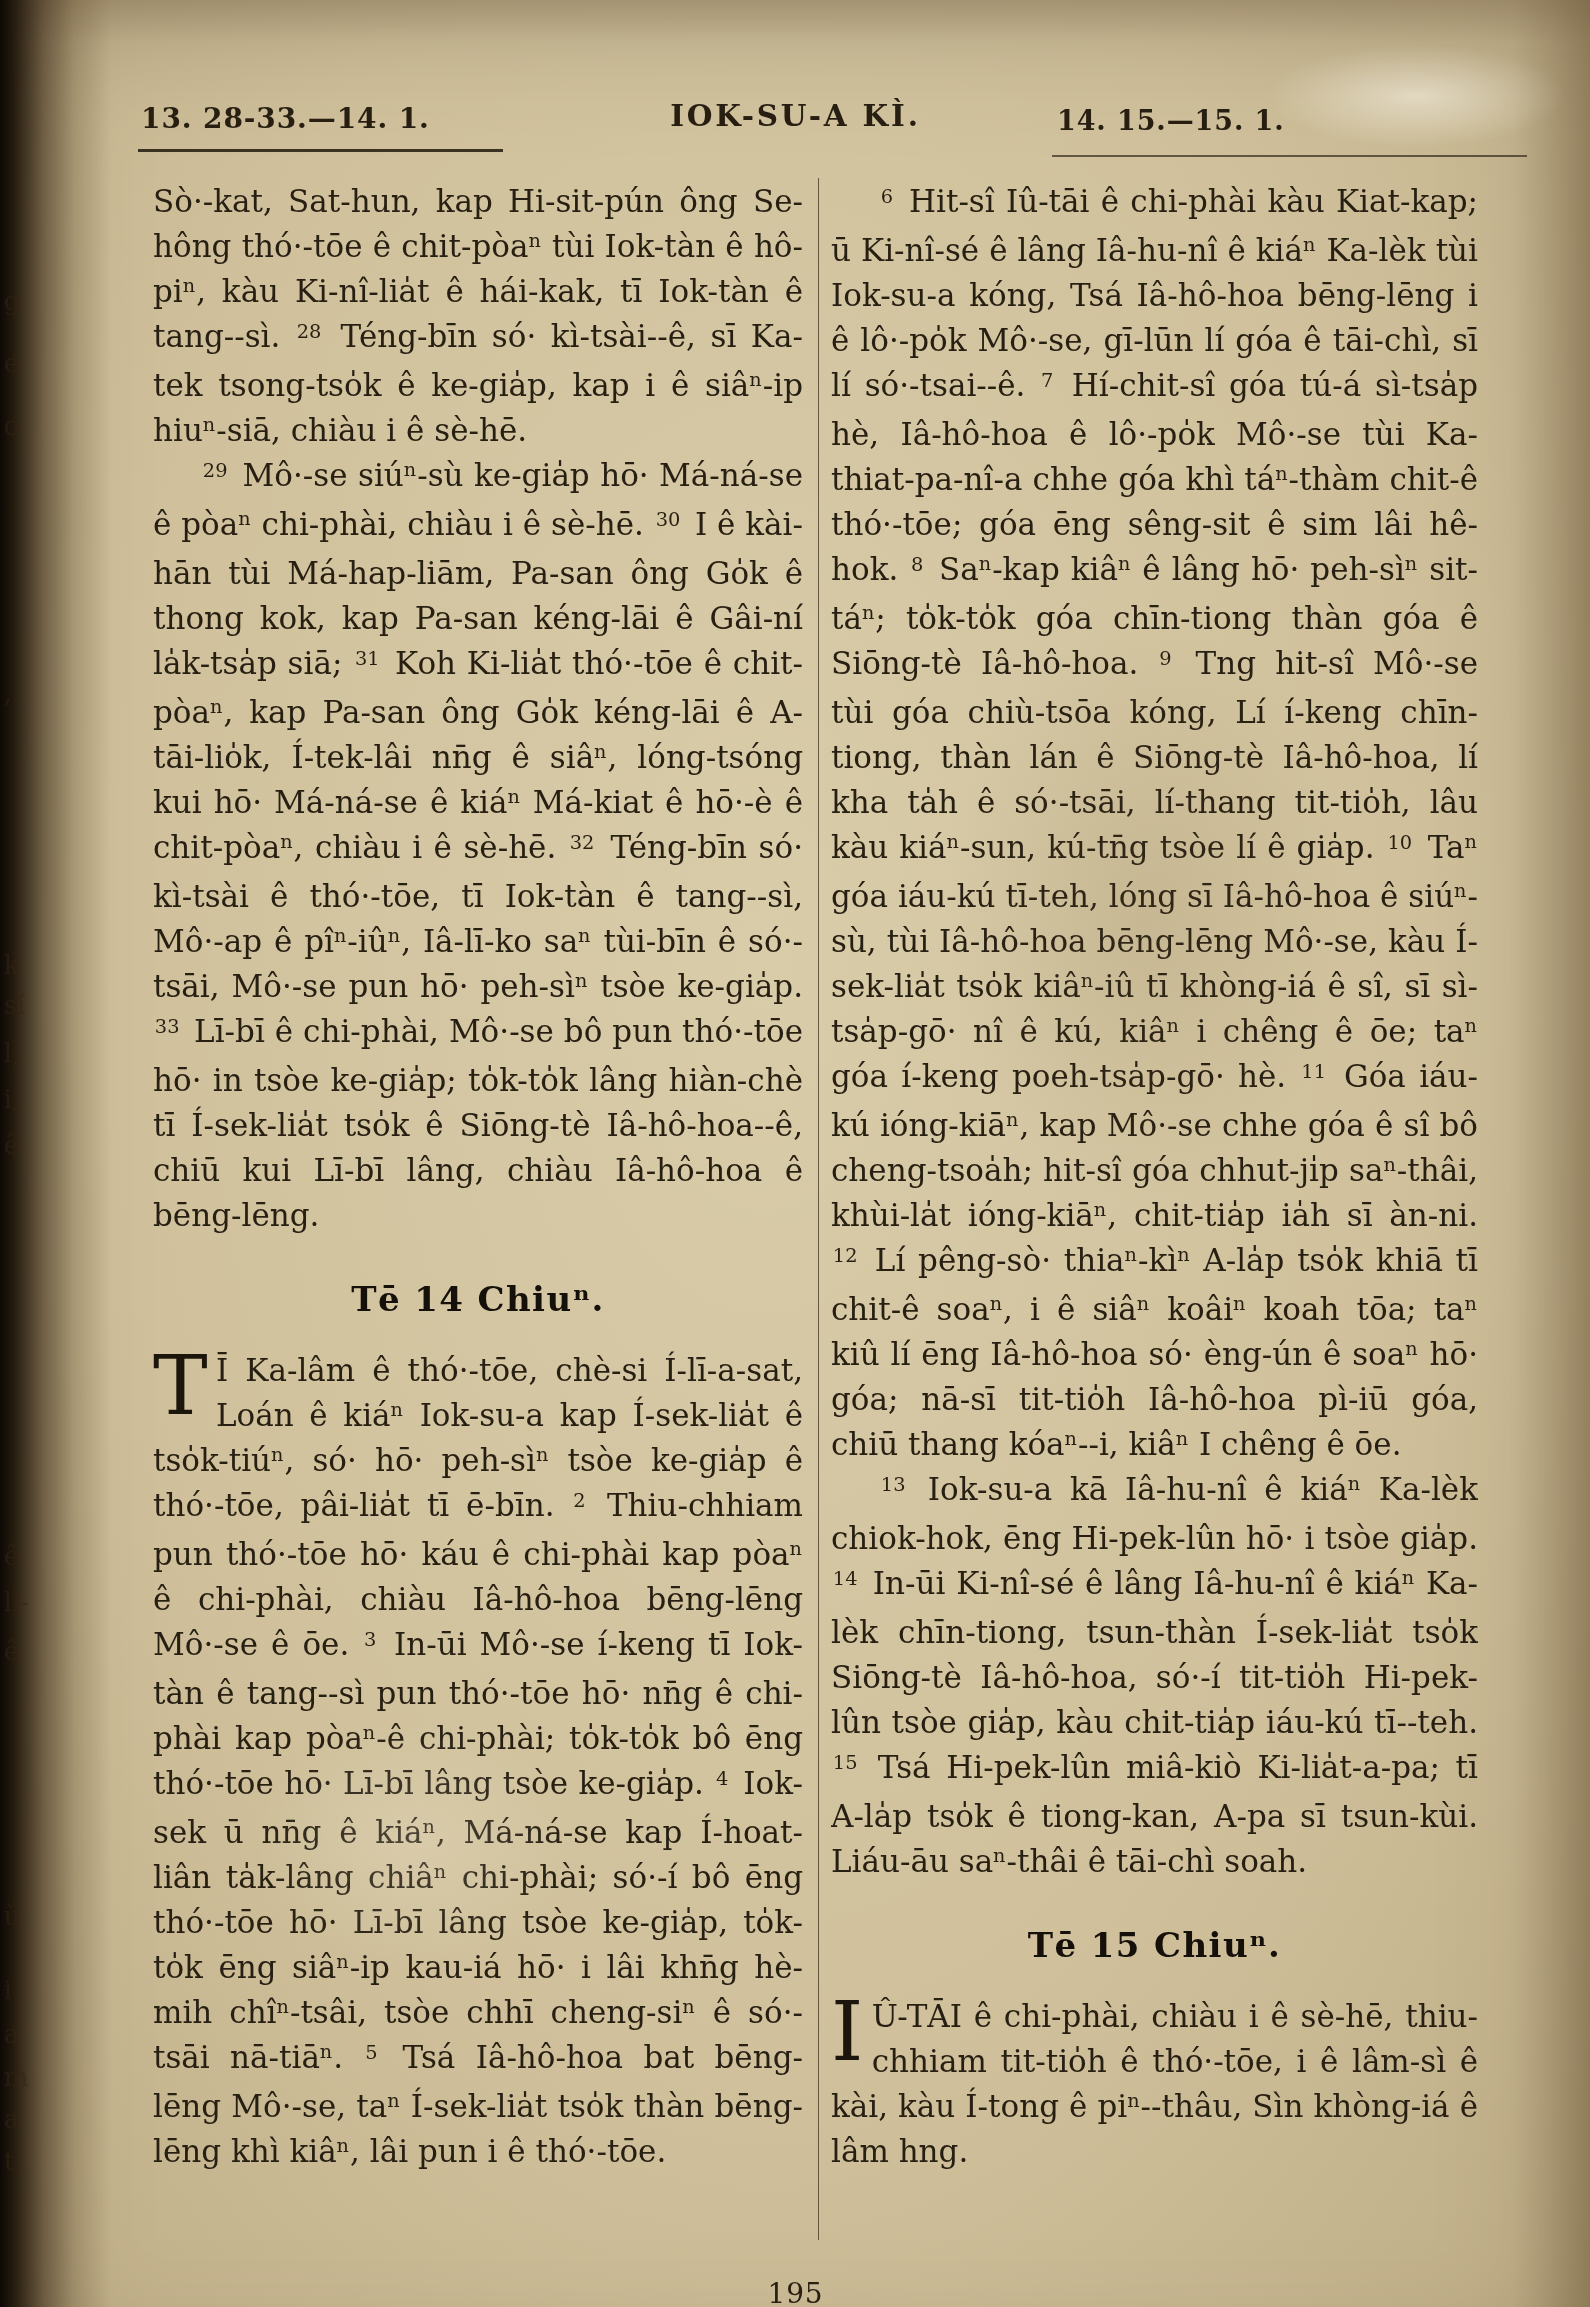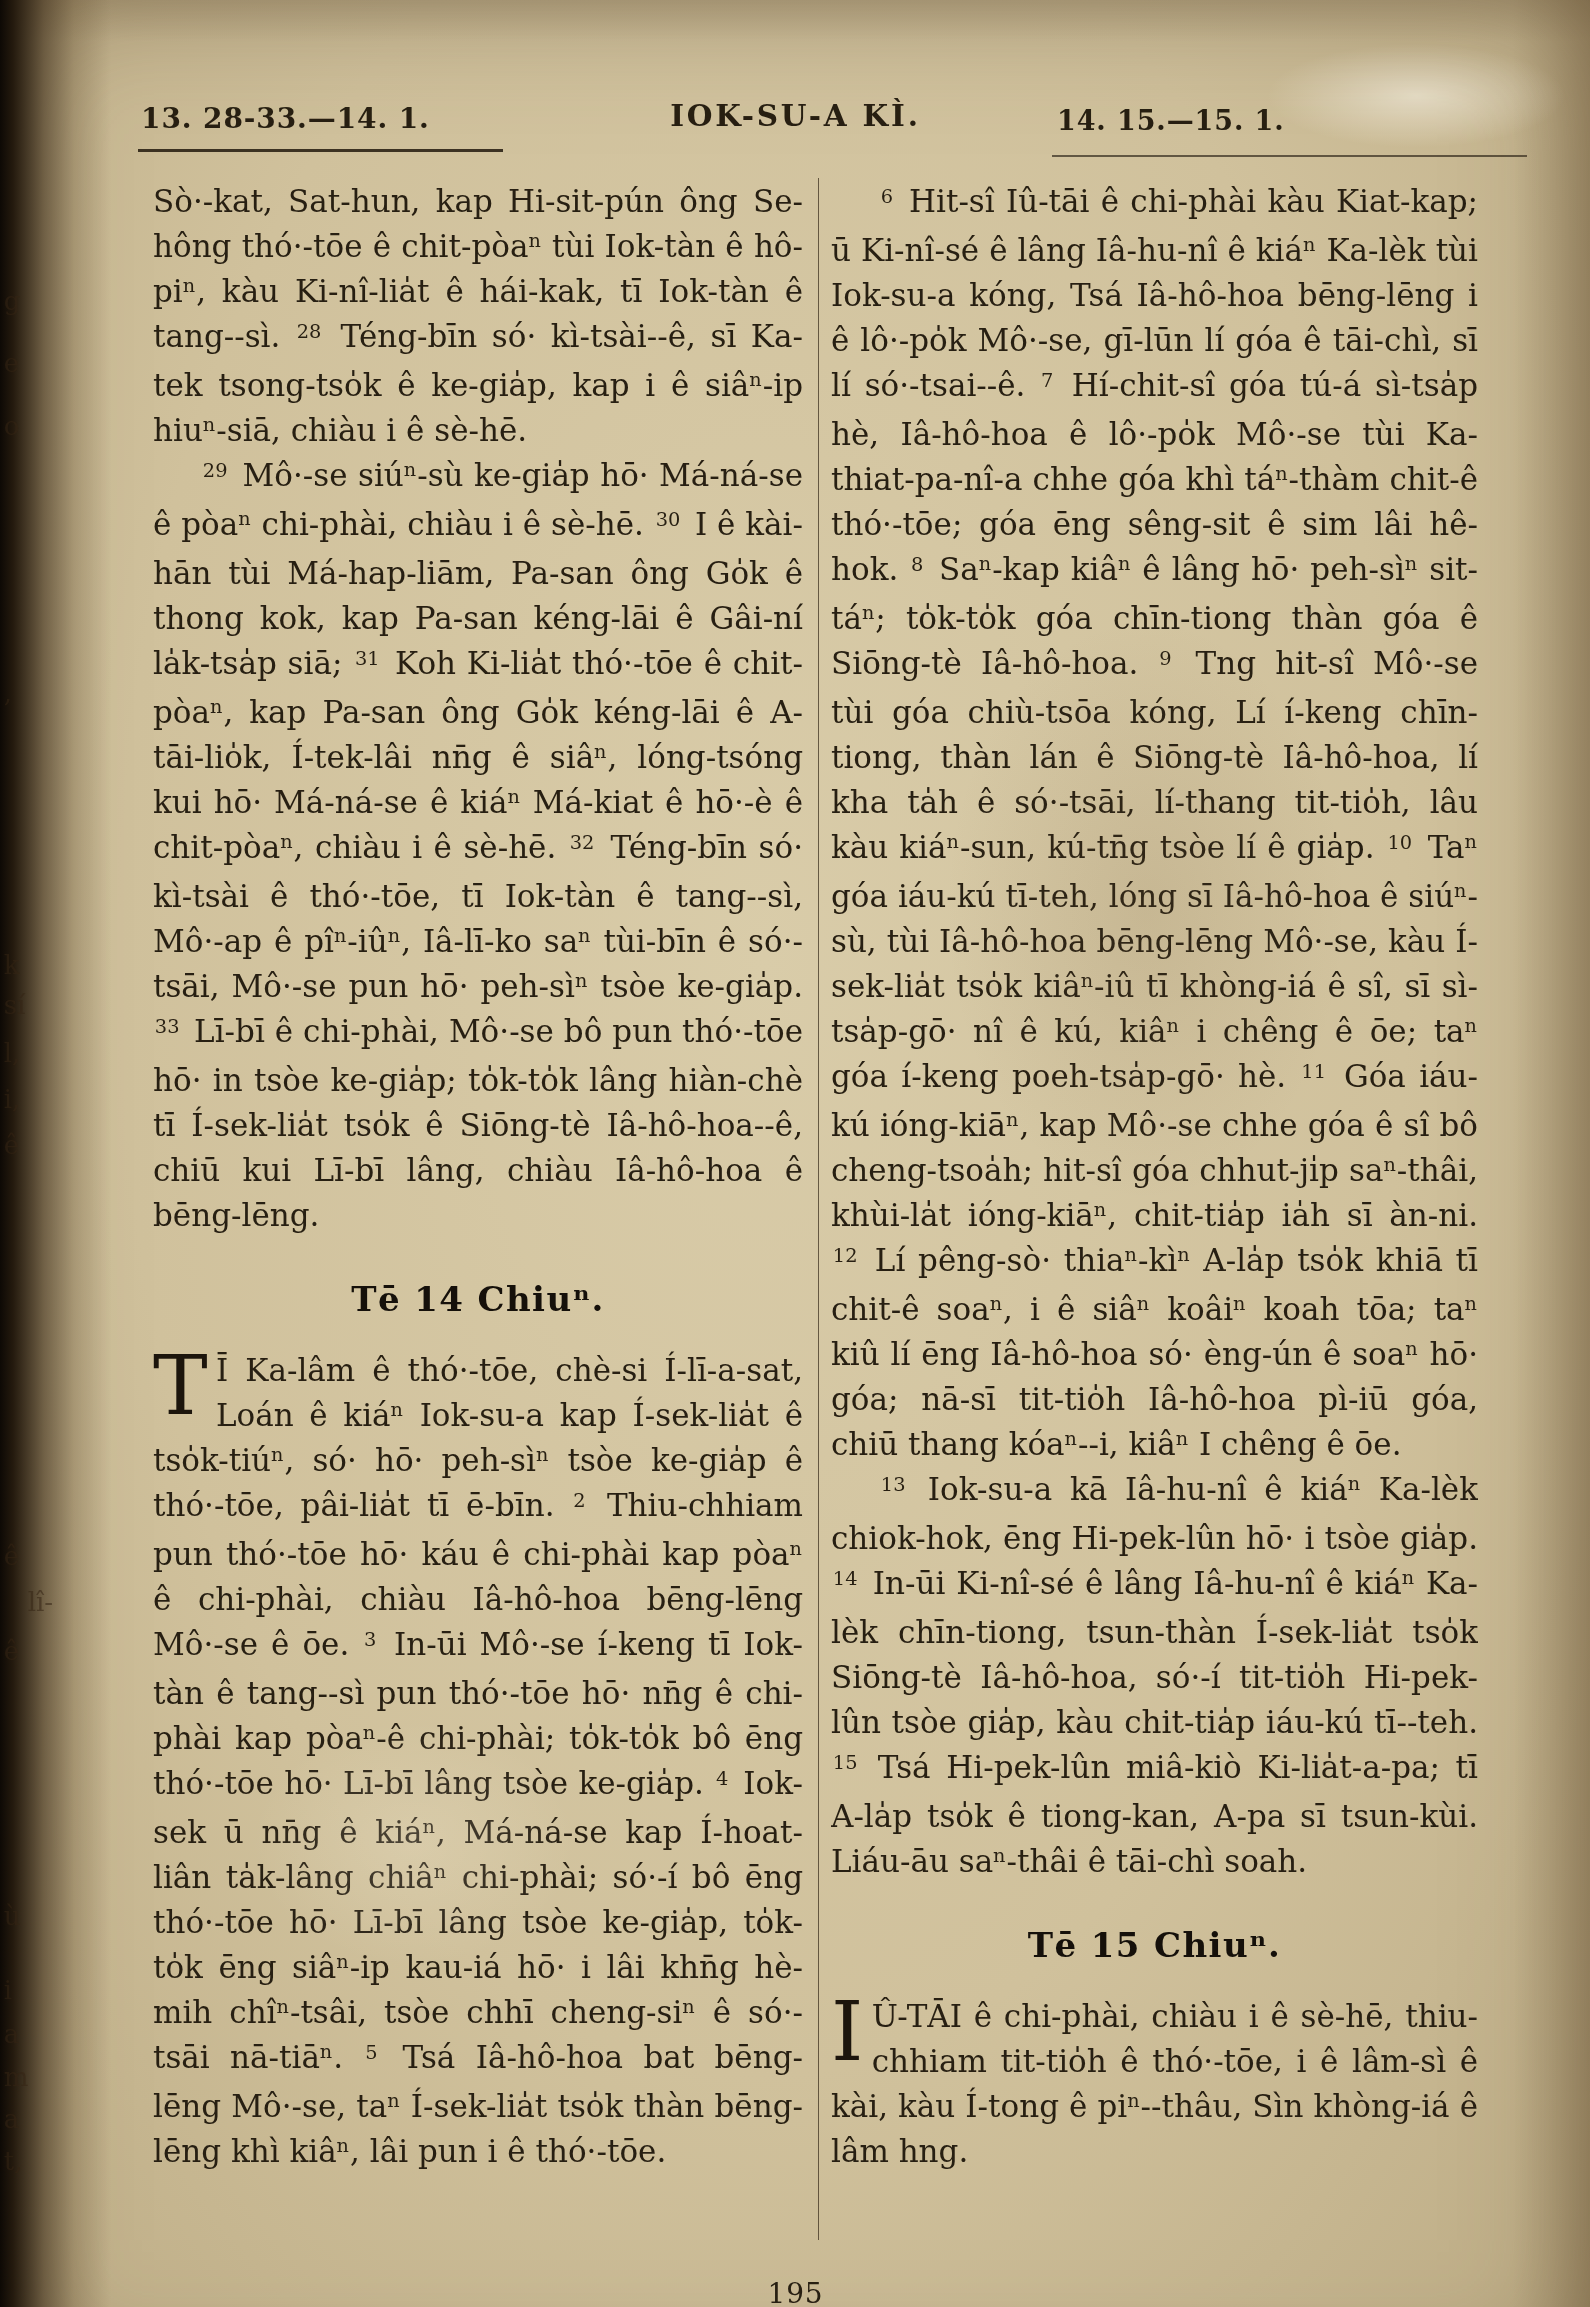--- a/index.html
+++ b/index.html
@@ -89,21 +89,21 @@
       <span class="bleed" style="top: 286px;">g</span>
       <span class="bleed" style="top: 348px;">e</span>
       <span class="bleed" style="top: 411px;">o</span>
       <span class="bleed" style="top: 678px;">,</span>
       <span class="bleed" style="top: 950px;">k</span>
       <span class="bleed" style="top: 990px;">sí</span>
       <span class="bleed" style="top: 1038px;">l,</span>
       <span class="bleed" style="top: 1084px;">i,</span>
       <span class="bleed" style="top: 1130px;">ê</span>
       <span class="bleed" style="top: 1541px;">ê</span>
-      <span class="bleed" style="top: 1587px; margin-left: 24px;">lî-</span>
+      <span class="bleed" style="top: 1587px;">lî-</span>
       <span class="bleed" style="top: 1636px;">ê</span>
       <span class="bleed" style="top: 1901px;">ù</span>
       <span class="bleed" style="top: 1975px;">i</span>
       <span class="bleed" style="top: 2019px;">a</span>
       <span class="bleed" style="top: 2062px;">m</span>
       <span class="bleed" style="top: 2104px;">a</span>
       <span class="bleed" style="top: 2146px;">t,</span>
     </div>
 
   <div class="vignette"></div>

